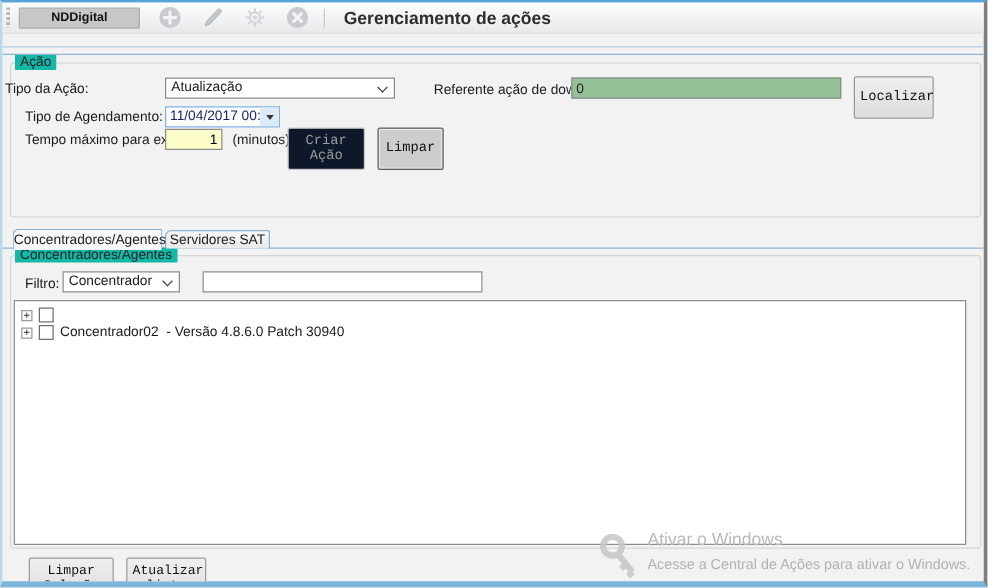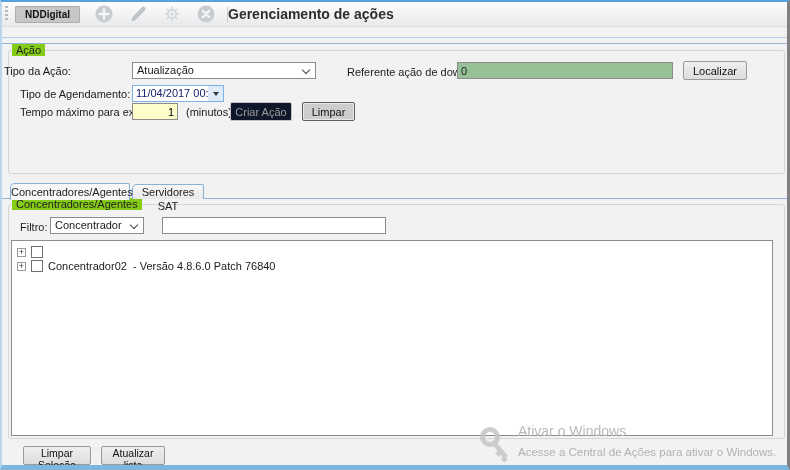--- a/index.html
+++ b/index.html
@@ -9,49 +9,49 @@
     border-top:2px solid #58a3da;border-left:2px solid #b9d8eb;
     border-right:3px solid #808080;border-bottom:5px solid #7cb6dc;
     font-family:"Liberation Sans",sans-serif;font-size:11px;color:#1a1a1a;
   }
   
   #toolbar{position:absolute;left:0;top:0;right:0;height:24px;
     background:linear-gradient(#fdfdfd,#e8e9eb);border-bottom:1px solid #dcdcdc;
     display:flex;align-items:center;}
   .grip{width:3px;height:16px;margin-left:3px;
     background:repeating-linear-gradient(to bottom,#b9b9b9 0 2px,transparent 2px 4px);}
-  #brandBtn{margin-left:7px;height:17px;padding:0 9px;background:#c7c7c7;
+  #brandBtn{margin-left:7px;height:17px;padding:0 25px;background:#c7c7c7;
     border:1px solid #adadad;border-radius:1px;font-family:"Liberation Sans",sans-serif;
     font-size:10px;font-weight:bold;color:#111;line-height:15px;}
   .tbicon{margin-left:14px;width:20px;height:20px;display:inline-flex;
     align-items:center;justify-content:center;}
   .tbsep{width:1px;height:15px;background:#c9c9c9;margin-left:11px;}
-  #appTitle{font-size:14px;font-weight:600;color:#2e2e2e;}
+  #appTitle{margin-left:15px;font-size:14px;font-weight:600;color:#2e2e2e;}
   
   .tab{position:absolute;box-sizing:border-box;height:15px;
     border:1px solid #8ab1d4;border-bottom:none;border-radius:5px 2px 0 0;
     background:linear-gradient(#f7f7f7,#e9e9e9);text-align:center;
     font-size:11px;line-height:14px;color:#222;z-index:3;}
   .tab.selected{height:17px;line-height:16px;background:#f6f7f8;z-index:4;}
   .hline{position:absolute;left:0;right:0;height:1px;z-index:1;}
   
   .groupbox{position:absolute;border:1px solid #d6d6d6;border-radius:3px;z-index:0;}
-  .legend{position:absolute;z-index:2;background:#84cc16;padding:0 4px;color:#222;}
+  .legend{position:absolute;z-index:2;background:#14b8a6;padding:0 4px;color:#222;}
   .flabel{position:absolute;white-space:nowrap;z-index:2;}
   
   .combo{position:absolute;box-sizing:border-box;height:17px;background:#fff;
     border:1px solid #8c8c8c;line-height:15px;padding-left:4px;z-index:2;}
   .chev{position:absolute;right:6px;top:4px;width:5px;height:5px;
     border-right:1.4px solid #444;border-bottom:1.4px solid #444;transform:rotate(45deg);}
   .txt{position:absolute;box-sizing:border-box;height:17px;border:1px solid #8c8c8c;
     background:#fff;font-family:"Liberation Sans",sans-serif;font-size:11px;
     padding:0 3px;z-index:2;}
-  .btn{position:absolute;box-sizing:border-box;height:19px;z-index:2;
+  .btn{position:absolute;box-sizing:border-box;height:34px;z-index:2;
     background:linear-gradient(#efefef,#dddddd);border:1px solid #9a9a9a;border-radius:2px;
-    font-family:Liberation Sans, sans-serif;font-size:11px;color:#111;padding:0 4px;}
+    font-family:Liberation Mono, monospace;font-size:11px;color:#111;padding:0 4px;}
   .btn:disabled{background:#0f172a;border-color:#c3c3c3;color:#9b9b9b;}
   .btn.focused{background:#cdcdcd;border:1px solid #5f5f5f;box-shadow:inset 0 0 0 1px #e8e8e8;}
   #datePick{position:absolute;left:130px;top:83px;width:92px;height:17px;box-sizing:border-box;
     background:#fff;border:1px solid #7eb2e4;z-index:2;line-height:15px;padding-left:3px;}
   #dateArrow{position:absolute;right:0;top:0;bottom:0;width:15px;background:#ddeafa;
     display:flex;align-items:center;justify-content:center;}
   .tri{width:0;height:0;border-left:3.5px solid transparent;border-right:3.5px solid transparent;
     border-top:4px solid #333;}
   
   #treeList{position:absolute;left:9px;top:238px;width:762px;height:196px;box-sizing:border-box;
@@ -130,41 +130,41 @@
   <span class="flabel" style="left:184px;top:104px;">(minutos)</span>
   <button class="btn" style="left:228px;top:100px;width:62px;" disabled="">Criar Ação</button>
   <button class="btn focused" style="left:300px;top:100px;width:53px;">Limpar</button>
 
   <span class="flabel" style="left:345px;top:64px;">Referente ação de download:</span>
   <input class="txt" style="left: 455px; top: 60px; width: 216px; background: rgb(150, 192, 150); color: rgb(30, 30, 30);" readonly="" value="0">
   <button class="btn" style="left:681px;top:59px;width:64px;">Localizar</button>
 
   <div class="hline" style="top:196px;background:#8fb4d6;z-index:2;"></div>
   <div class="tab selected" style="left:8px;top:181px;width:120px;">Concentradores/Agentes</div>
-  <div class="tab" style="left:130px;top:182px;width:72px;">Servidores SAT</div>
+  <div class="tab" style="left:130px;top:182px;width:84px;">Servidores SAT</div>
 
   <div class="groupbox" style="left:6px;top:202px;width:775px;height:233px;"></div>
   <span class="legend" style="left:10px;top:196px;">Concentradores/Agentes</span>
 
   <span class="flabel" style="left:18px;top:219px;">Filtro:</span>
   <div class="combo" style="left:48px;top:215px;width:94px;">
     <span>Concentrador</span>
     <span class="chev"></span>
   </div>
   <input class="txt" style="left: 160px; top: 215px; width: 224px;" value="">
 
   <div id="treeList">
     <div class="trow" style="top:4px;">
       <span class="expander">+</span>
       <span class="cb"></span>
     </div>
     <div class="trow" style="top:18px;">
       <span class="expander">+</span>
       <span class="cb"></span>
-      <span class="tlabel">Concentrador02  - Versão 4.8.6.0 Patch 76840</span>
+      <span class="tlabel">Concentrador02  - Versão 4.8.6.0 Patch 30940</span>
     </div>
   </div>
 
   <button class="btn" style="left:21px;top:444px;width:68px;font-size:10.5px;">Limpar Seleção</button>
   <button class="btn" style="left:99px;top:444px;width:64px;font-size:10.5px;">Atualizar lista</button>
 
   <span id="wmKey">
     <svg width="34" height="38" viewBox="0 0 34 38">
         <g fill="none" stroke="#c6c6c6" stroke-width="5">
           <circle cx="12" cy="10" r="7.5"></circle>

